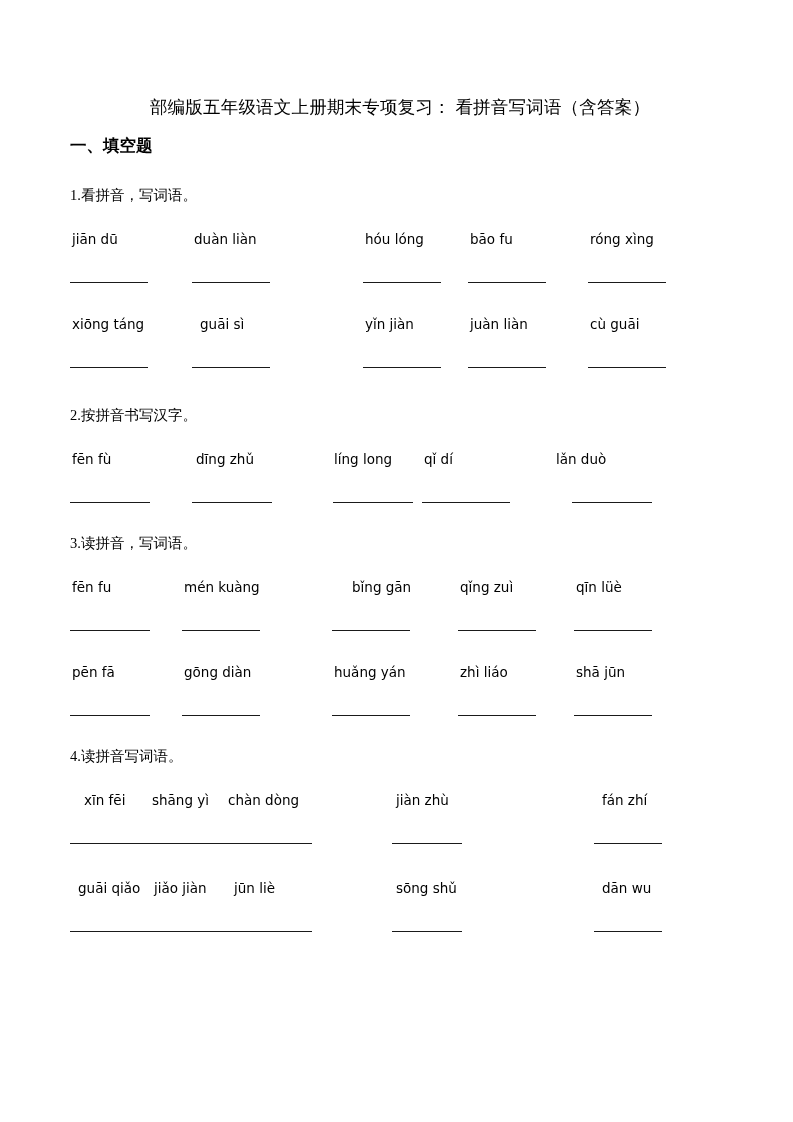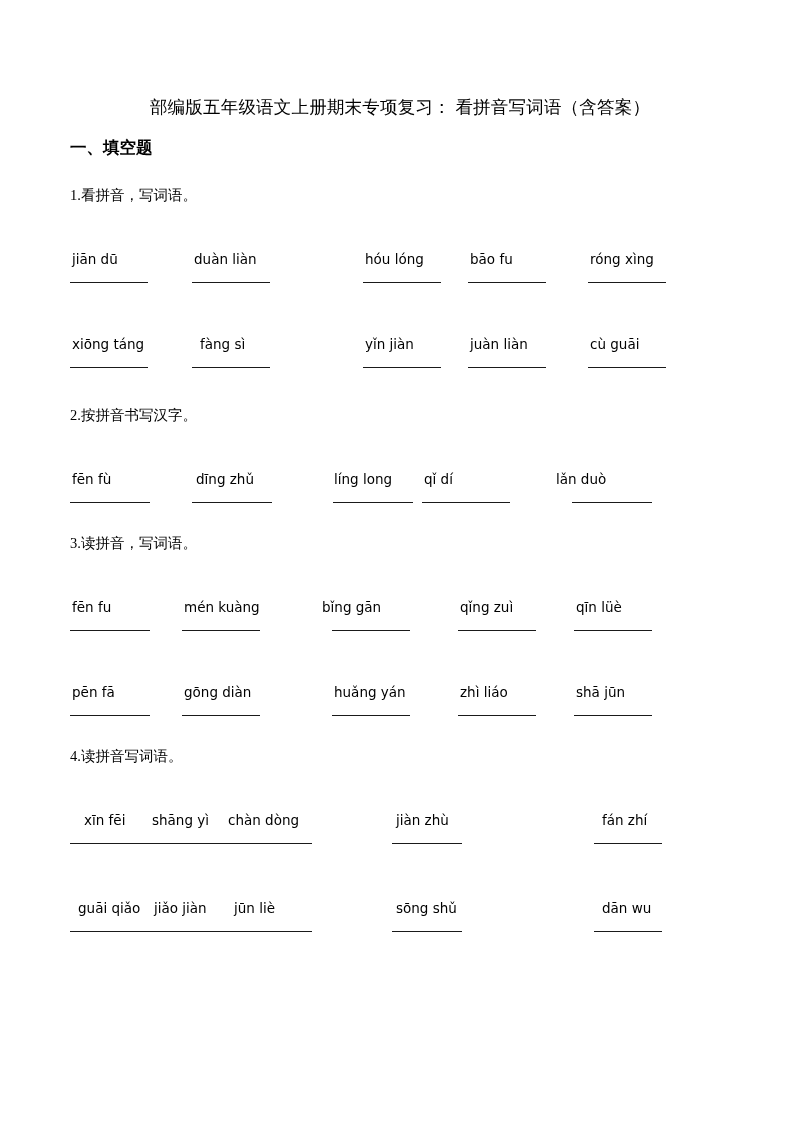--- a/index.html
+++ b/index.html
@@ -33,21 +33,21 @@
     line-height: 26px;
     text-align: center;
     letter-spacing: 0.2px;
     white-space: nowrap;
     margin-top: 16px;
   }
 
   .section-heading {
     position: absolute;
     left: 70px;
-    font-family: Liberation Sans, sans-serif;
+    font-family: Liberation Mono, monospace;
     font-size: 16.5px;
     font-weight: bold;
     line-height: 22px;
   }
 
   .q-label {
     position: absolute;
     left: 70px;
     font-family: "Liberation Serif", "DejaVu Serif", serif;
     font-size: 14.5px;
@@ -62,21 +62,20 @@
     height: 22px;
     font-family: "DejaVu Sans", "Liberation Sans", sans-serif;
     font-size: 13.5px;
     line-height: 22px;
     white-space: nowrap;
   }
   .pinyin-row span.pin {
     position: absolute;
     top: 0;
     white-space: nowrap;
-    margin-top: 20px;
   }
 
   .blank-row {
     position: absolute;
     left: 0;
     width: 793px;
     height: 14px;
   }
   .blank-row span.blank {
     position: absolute;
@@ -106,21 +105,21 @@
   <div class="blank-row" style="top:282px;">
     <span class="blank" style="left:70px;width:78px;"></span>
     <span class="blank" style="left:192px;width:78px;"></span>
     <span class="blank" style="left:363px;width:78px;"></span>
     <span class="blank" style="left:468px;width:78px;"></span>
     <span class="blank" style="left:588px;width:78px;"></span>
   </div>
 
   <div class="pinyin-row" style="top:313px;text-align:right;">
     <span class="pin" style="left:72px;">xiōng táng</span>
-    <span class="pin" style="left:200px;">fàng sì</span>
+    <span class="pin" style="left:200px;">guāi sì</span>
     <span class="pin" style="left:365px;">yǐn jiàn</span>
     <span class="pin" style="left:470px;">juàn liàn</span>
     <span class="pin" style="left:590px;">cù guāi</span>
   </div>
   <div class="blank-row" style="top:367px;">
     <span class="blank" style="left:70px;width:78px;"></span>
     <span class="blank" style="left:192px;width:78px;"></span>
     <span class="blank" style="left:363px;width:78px;"></span>
     <span class="blank" style="left:468px;width:78px;"></span>
     <span class="blank" style="left:588px;width:78px;"></span>
@@ -141,21 +140,21 @@
     <span class="blank" style="left:333px;width:80px;"></span>
     <span class="blank" style="left:422px;width:88px;"></span>
     <span class="blank" style="left:572px;width:80px;"></span>
   </div>
 
   <div class="q-label" style="top:533px;">3.读拼音，写词语。</div>
 
   <div class="pinyin-row" style="top:576px;">
     <span class="pin" style="left:72px;">fēn  fu</span>
     <span class="pin" style="left:184px;">mén  kuàng</span>
-    <span class="pin" style="left:322px;">bǐng  gān</span>
+    <span class="pin" style="left:352px;">bǐng  gān</span>
     <span class="pin" style="left:460px;">qǐng  zuì</span>
     <span class="pin" style="left:576px;">qīn  lüè</span>
   </div>
   <div class="blank-row" style="top:630px;">
     <span class="blank" style="left:70px;width:80px;"></span>
     <span class="blank" style="left:182px;width:78px;"></span>
     <span class="blank" style="left:332px;width:78px;"></span>
     <span class="blank" style="left:458px;width:78px;"></span>
     <span class="blank" style="left:574px;width:78px;"></span>
   </div>

